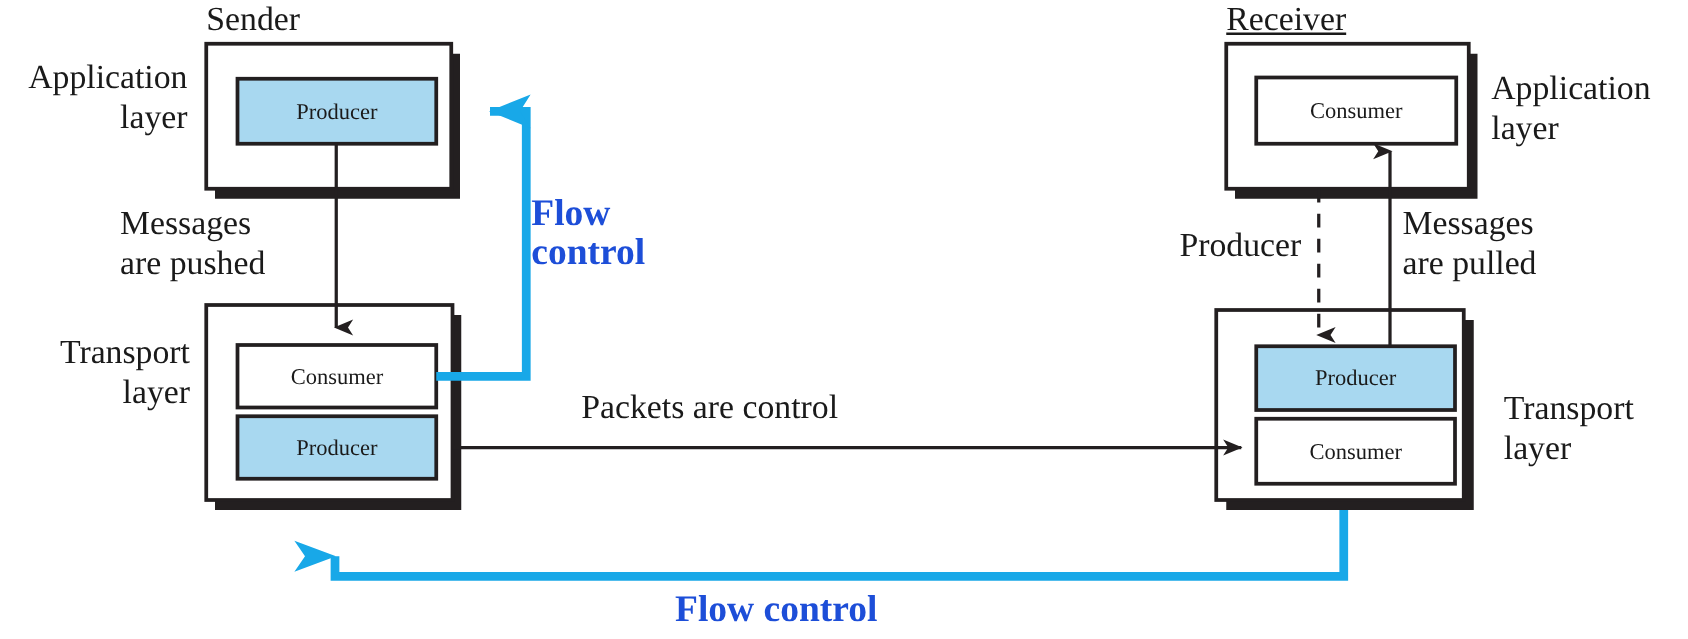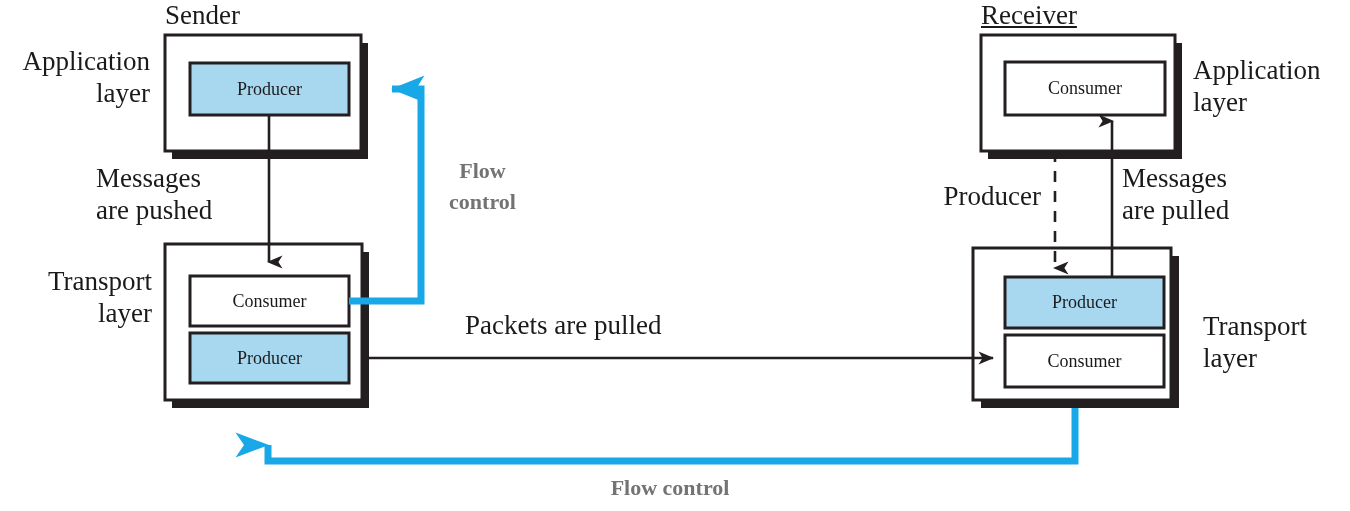--- a/index.html
+++ b/index.html
@@ -31,25 +31,25 @@
     white-space: pre-line;
     letter-spacing: 0px;
   }
   .lbl.center { text-align: left; }
   .lbl.right  { text-align: right; }
   .lbl.left   { text-align: left; }
   .flowlbl {
     position: absolute;
     font-family: "Liberation Serif", "DejaVu Serif", serif;
     font-weight: bold;
-    font-size: 22px;
+    font-size: 30px;
     line-height: 31px;
-    color: #737373;
+    color: #1d4ed8;
     white-space: pre-line;
-    text-align: center;
+    text-align: left;
   }
   .boxtext {
     position: absolute;
     font-family: "Liberation Serif", "DejaVu Serif", serif;
     font-size: 18px;
     color: #1a1a1a;
     display: flex;
     align-items: center;
     justify-content: center;
     pointer-events: none;
@@ -129,21 +129,21 @@
   <div class="lbl left" style="left:1193px; top:54px; width:160px;">Application
 layer</div>
   <div class="lbl left" style="left:1203px; top:310px; width:150px;">Transport
 layer</div>
 
   <div class="lbl center" style="left:96px; top:162px; width:180px;">Messages
 are pushed</div>
   <div class="lbl right" style="left:875px; top:180px; width:166px;">Producer</div>
   <div class="lbl center" style="left:1122px; top:162px; width:180px;">Messages
 are pulled</div>
-  <div class="lbl center" style="left:465px; top:309px; width:440px;">Packets are pulled</div>
+  <div class="lbl center" style="left:465px; top:309px; width:440px;">Packets are control</div>
 
   <div class="flowlbl" style="left:425px; top:155px; width:115px;">Flow
 control</div>
   <div class="flowlbl" style="left:540px; top:472px; width:260px;">Flow control</div>
 
   <div class="boxtext" style="left:190px; top:63px; width:159px; height:52px;">Producer</div>
 
   <div class="boxtext" style="left:190px; top:276px; width:159px; height:50px;">Consumer</div>
   <div class="boxtext" style="left:190px; top:333px; width:159px; height:50px;">Producer</div>
 

